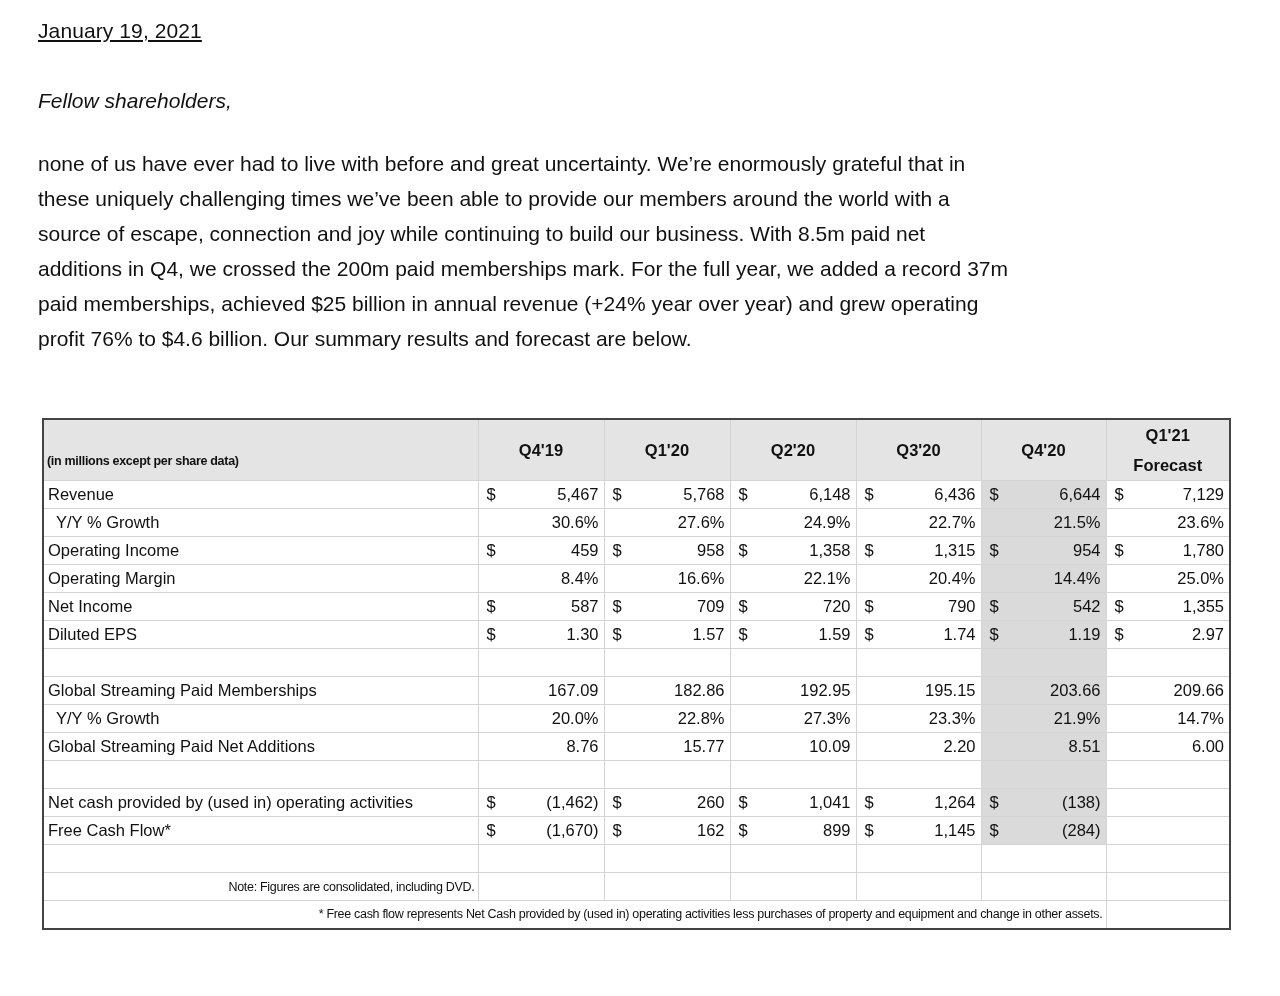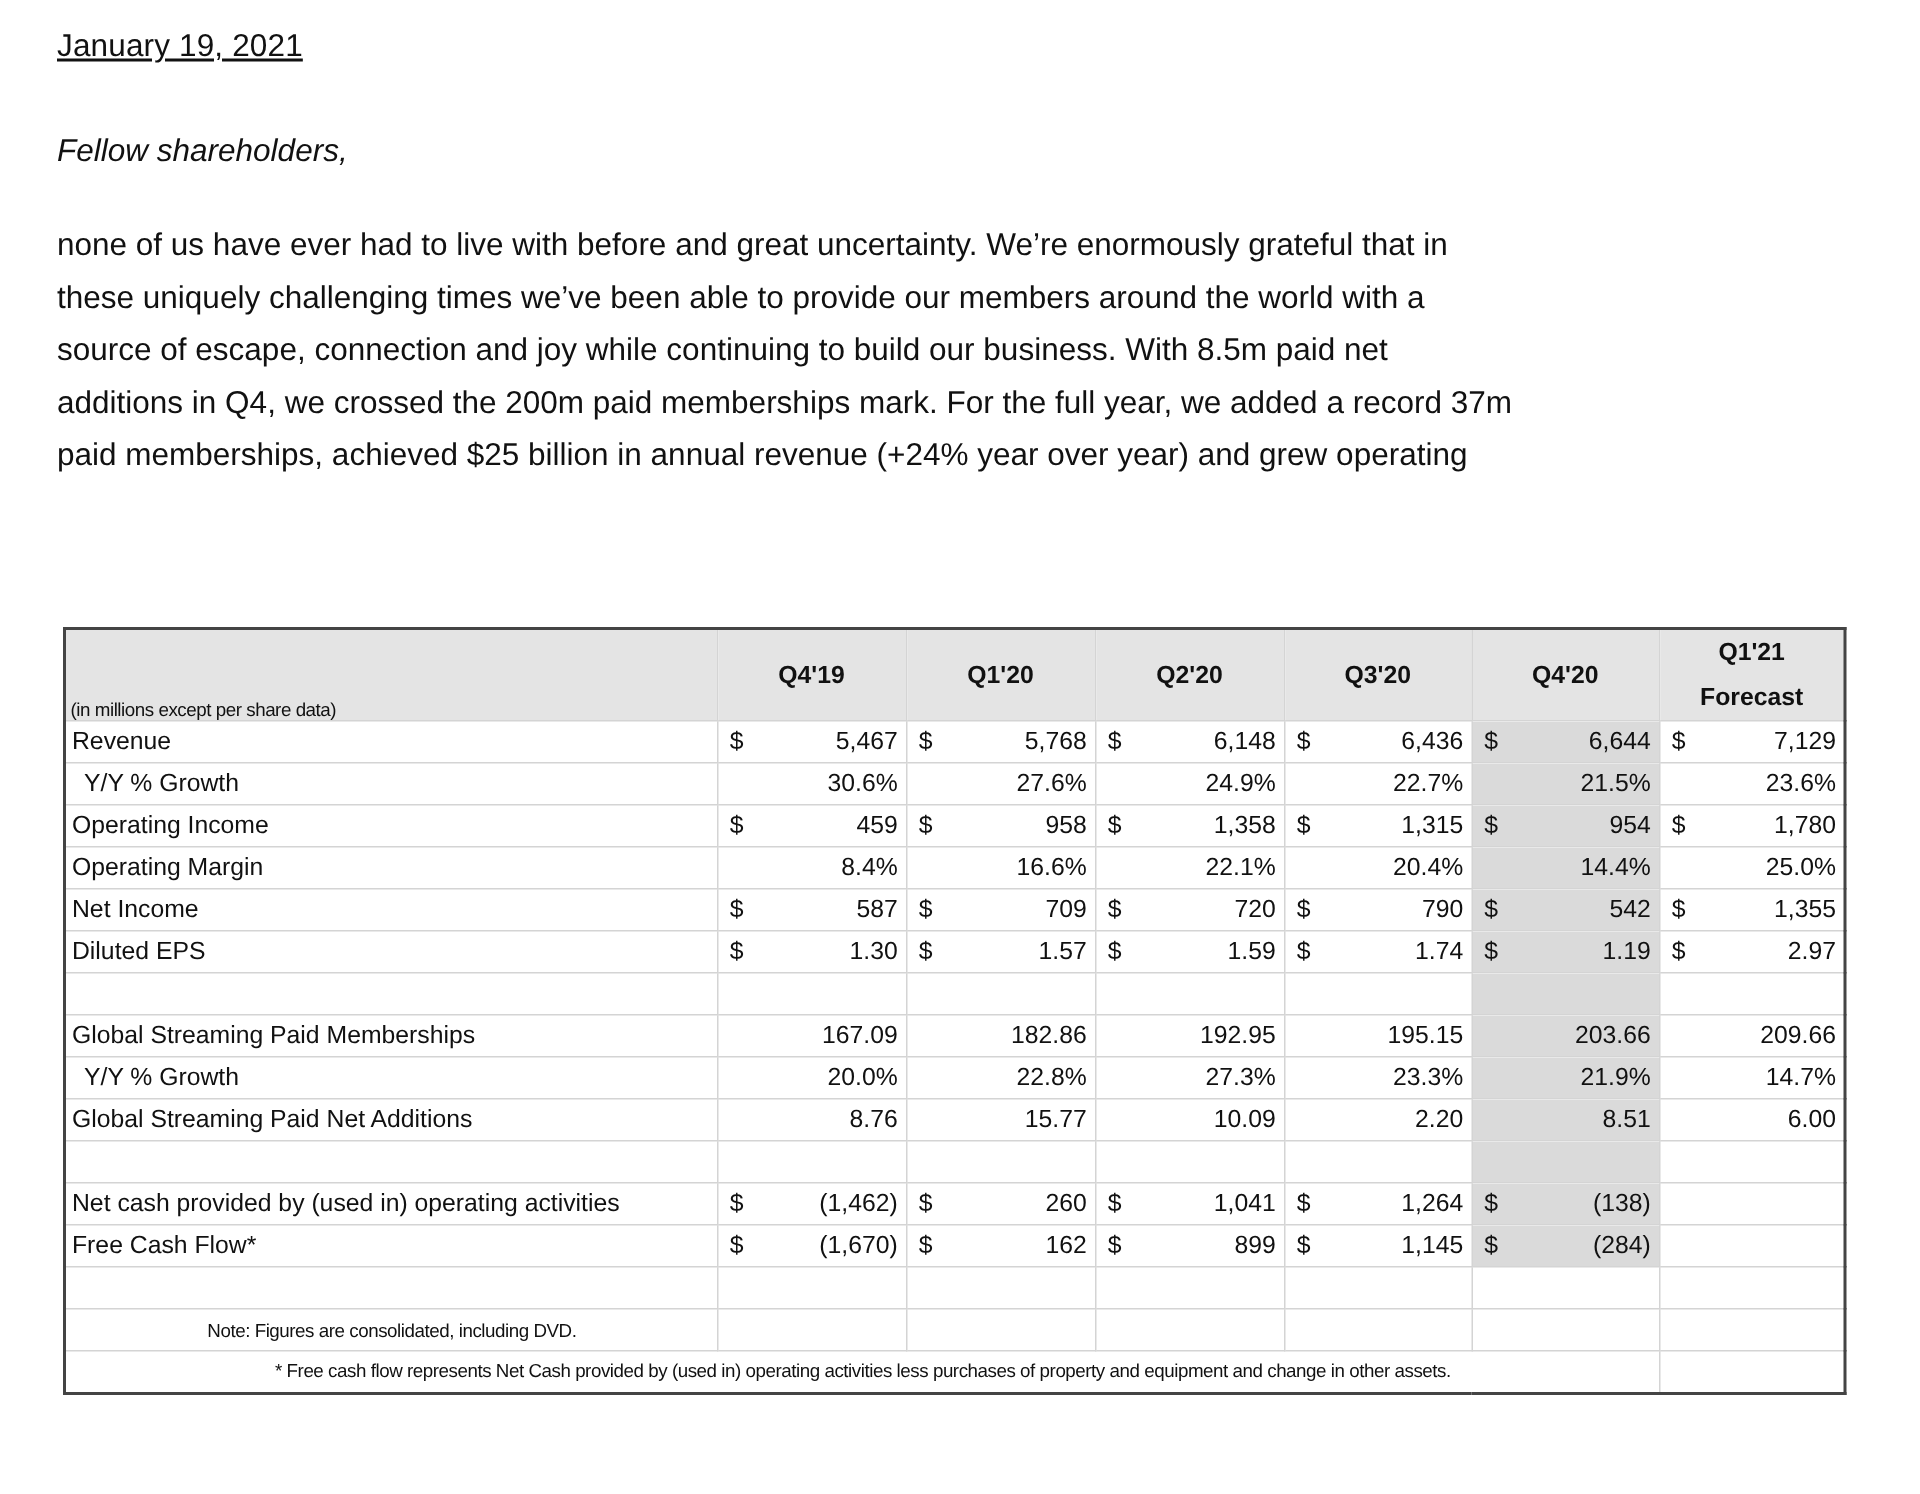--- a/index.html
+++ b/index.html
@@ -11,42 +11,43 @@
   .body-para { position: absolute; left: 38px; top: 146px; width: 1120px; font-size: 21px; line-height: 35px; }
   .body-para .line { display: block; white-space: nowrap; }
 
   .tbl {
     position: absolute; left: 42px; top: 418px; width: 1189px;
     border: 2px solid #444; border-collapse: collapse; table-layout: fixed;
     font-size: 16.5px;
   }
   .tbl td, .tbl th { border: 1px solid #d4d4d4; height: 28px; padding: 0 3px; white-space: nowrap; overflow: hidden; }
   .tbl thead th { background: #e4e4e4; height: 60px; font-weight: bold; font-size: 16.5px; vertical-align: middle; }
-  .tbl thead th.unit { text-align: left; vertical-align: bottom; font-size: 12.5px; padding-bottom: 0; font-weight: normal; letter-spacing: -0.3px; }
+  .tbl thead th.unit { text-align: left; vertical-align: bottom; font-size: 12.5px; padding-bottom: 12px; font-weight: bold; letter-spacing: -0.3px; }
   .tbl thead th.fc { line-height: 30px; }
   .tbl td.lbl { text-align: left; padding-left: 4px; }
   .tbl td.lbl.indent { padding-left: 12px; }
   .tbl td.cell { position: relative; }
   .tbl td.cell .d { position: absolute; left: 8px; }
   .tbl td.cell .v { display: block; text-align: right; padding-right: 2px; }
   .tbl .hl { background: #dadada; }
-  .tbl td.note { font-size: 12.5px; letter-spacing: -0.3px; text-align: center; padding-left: 4px; }
+  .tbl td.note { font-size: 12.5px; letter-spacing: -0.3px; text-align: right; padding-left: 4px; }
   .tbl tr.blank td { height: 28px; }
 </style>
 </head>
 <body>
 
 <div class="date">January 19, 2021</div>
 <div class="salutation">Fellow shareholders,</div>
 <div class="body-para">
   <span class="line">none of us have ever had to live with before and great uncertainty. We’re enormously grateful that in</span>
   <span class="line">these uniquely challenging times we’ve been able to provide our members around the world with a</span>
   <span class="line">source of escape, connection and joy while continuing to build our business. With 8.5m paid net</span>
   <span class="line">additions in Q4, we crossed the 200m paid memberships mark. For the full year, we added a record 37m</span>
   <span class="line">paid memberships, achieved $25 billion in annual revenue (+24% year over year) and grew operating</span>
+  <span class="line">profit 76% to $4.6 billion. Our summary results and forecast are below.</span>
 </div>
 
 <table class="tbl">
   <colgroup>
     <col style="width:435px">
     <col style="width:126px">
     <col style="width:126px">
     <col style="width:126px">
     <col style="width:125px">
     <col style="width:125px">

